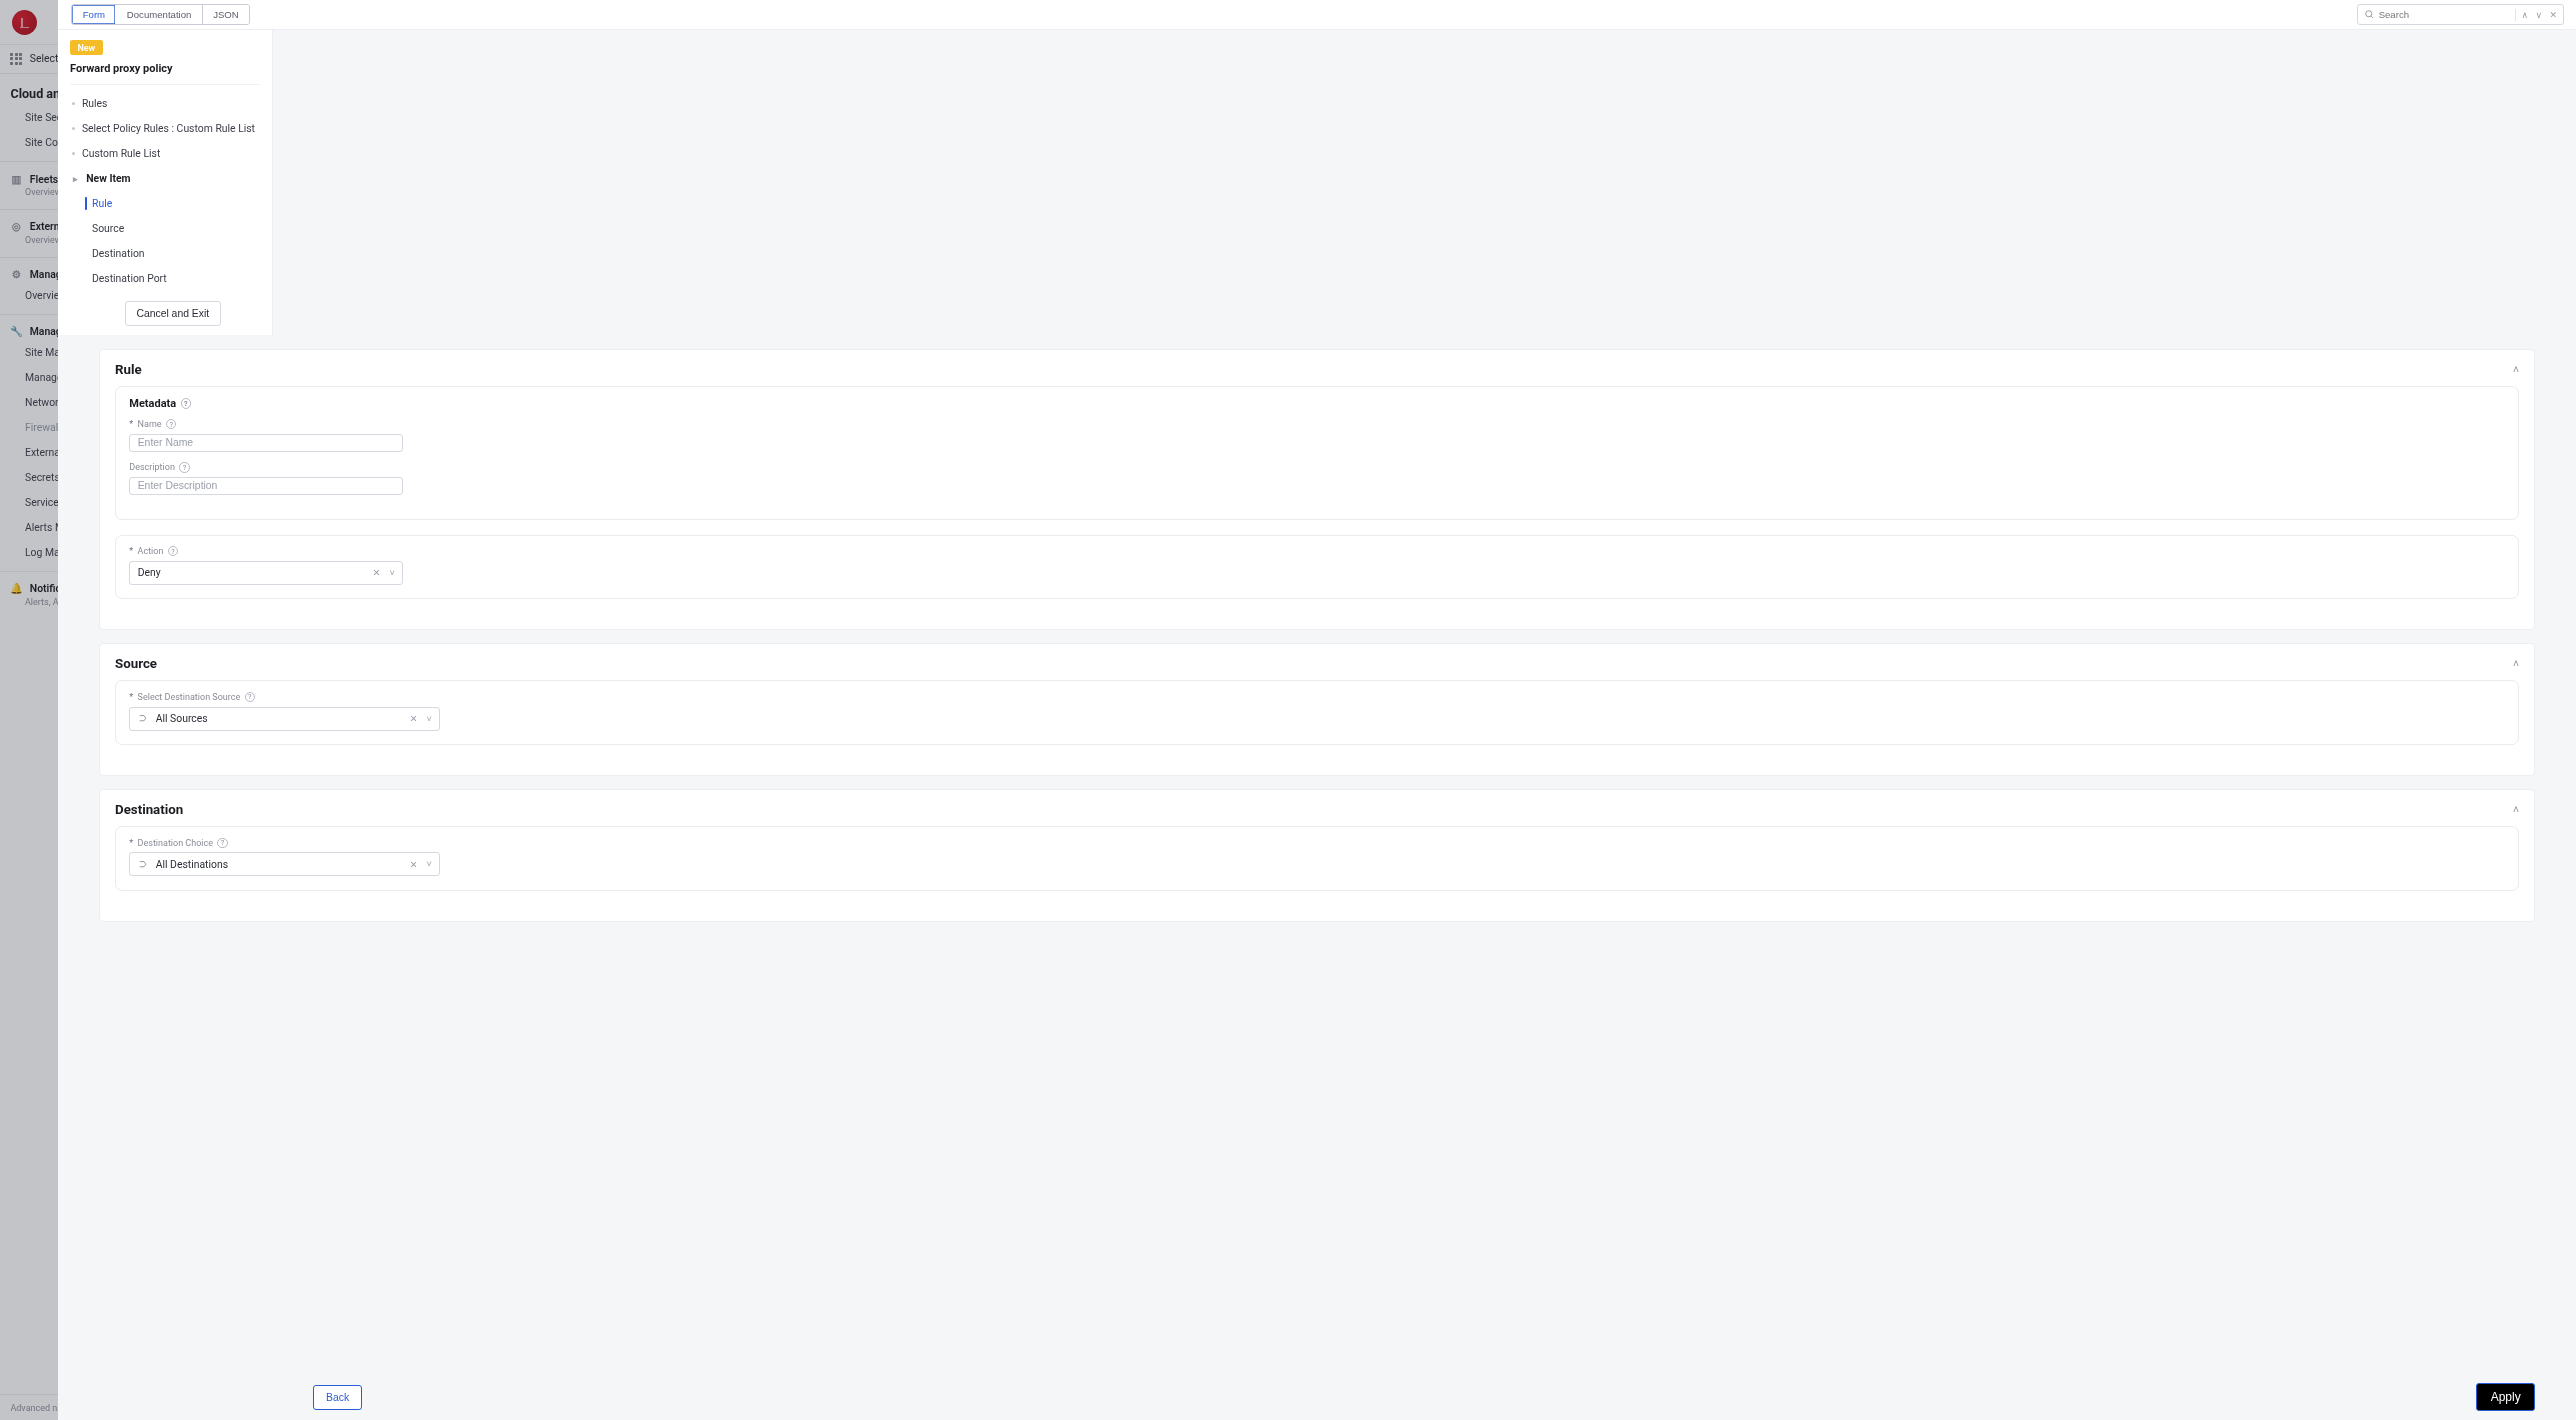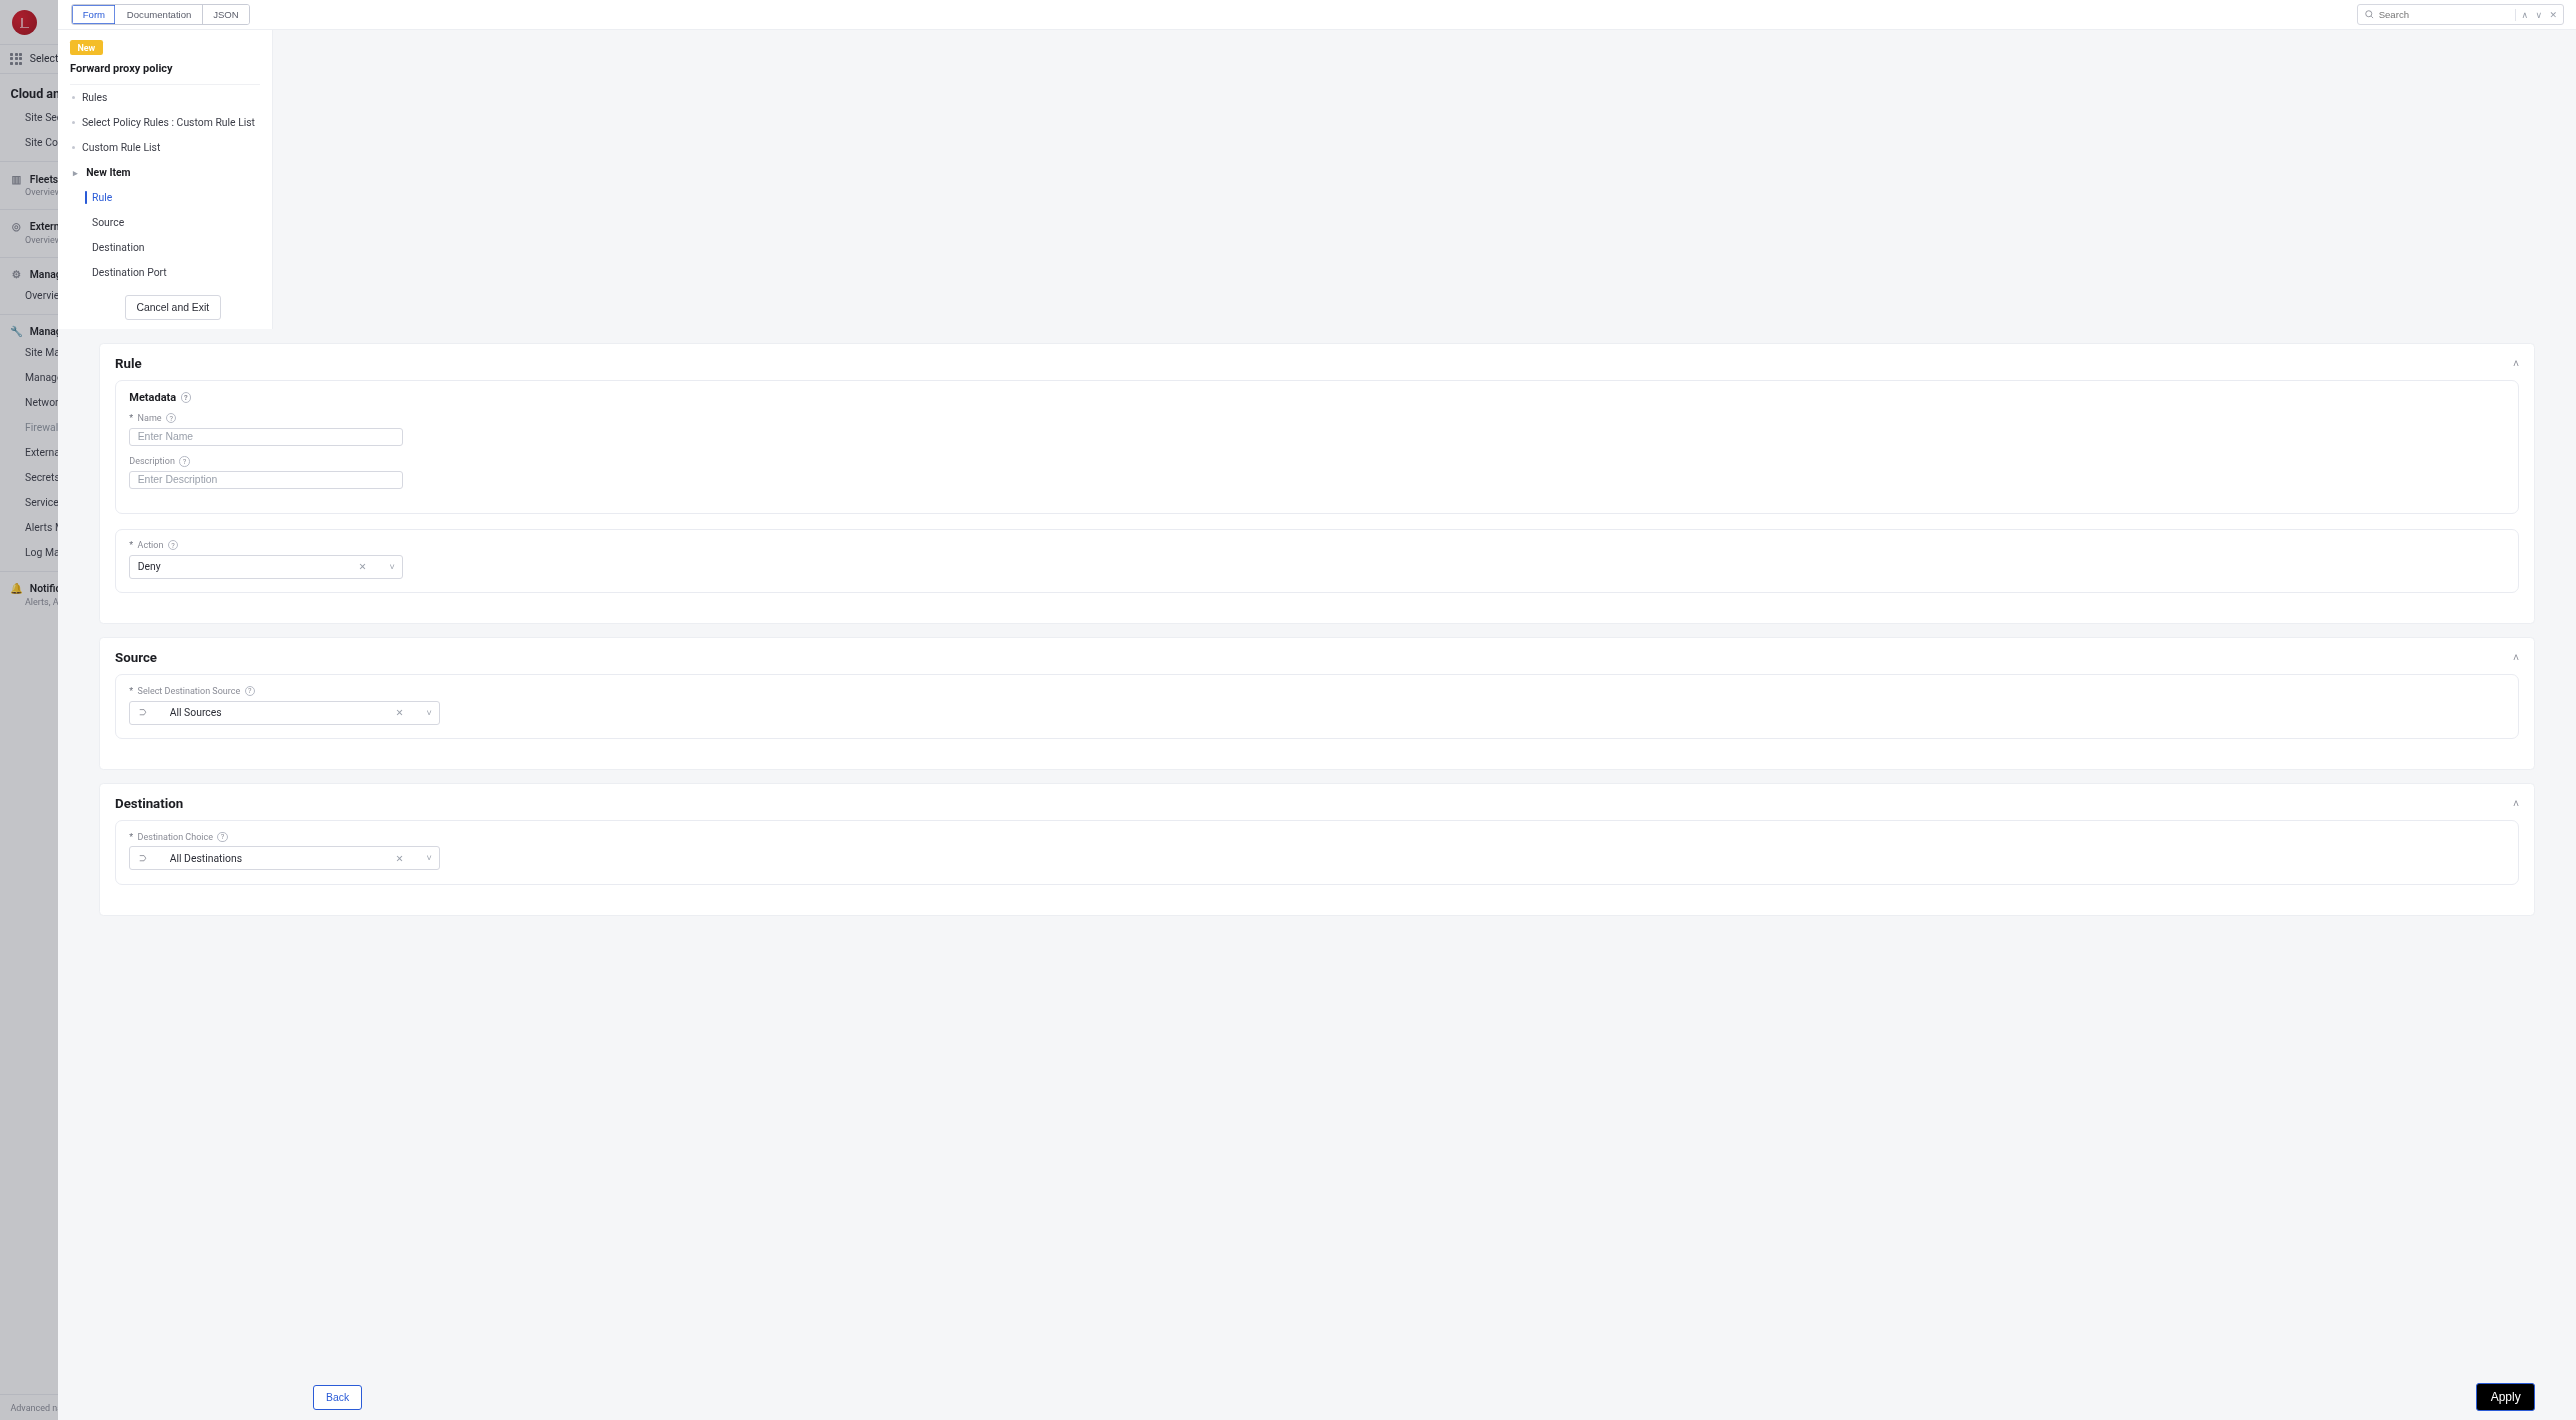--- a/index.html
+++ b/index.html
@@ -142,21 +142,21 @@
     display: inline-block;
     background: #f4bd28;
     color: #fff;
     font-weight: 600;
     font-size: 9px;
     padding: 2.2px 7.4px;
     border-radius: 2.2px;
     margin-bottom: 6px;
   }
   .leftpanel h3 { font-size: 11px; font-weight: 700; color: #1c1d22; margin: 1.5px 0 9px; }
-  .tree { border-top: 0.7px solid #eff0f3; }
+  .tree { border-top: 0.7px solid #eff0f3; padding-top: 6px; }
   .tree-item {
     display: flex; align-items: center; gap: 7.4px;
     padding: 6px 0 6px 1.5px;
     color: #3b3d47;
     font-size: 10.4px;
     cursor: pointer;
     position: relative;
   }
   .tree-item .dot { width:3px; height:3px; border-radius:50%; background:#c4c7d1; flex:0 0 3px; }
   .tree-item .arrow { color:#9aa0ab; font-size:9px; width:7.4px; text-align:center; }
@@ -220,21 +220,21 @@
   }
   .text-input::placeholder { color:#9aa0ab; }
 
   .select-box {
     width: 274px;
     height: 24px;
     border: 0.7px solid #d6d8e0;
     border-radius: 3px;
     display:flex; align-items:center;
     padding: 0 6px 0 7.4px;
-    gap: 20px;
+    gap: 6px;
     background:#fff;
     cursor:pointer;
   }
   .select-box .val { flex:1; color:#2b2d36; font-size:10.4px; }
   .select-box .ic { color:#9aa0ab; font-size:9px; padding:0 1.5px; }
   .select-box .clear { font-size:9.6px; }
   .select-box.wide { width: 311px; }
   .select-box .dice {
     width:12px; height:12px; display:inline-flex; align-items:center; justify-content:center; color:#8a8c96;
   }

